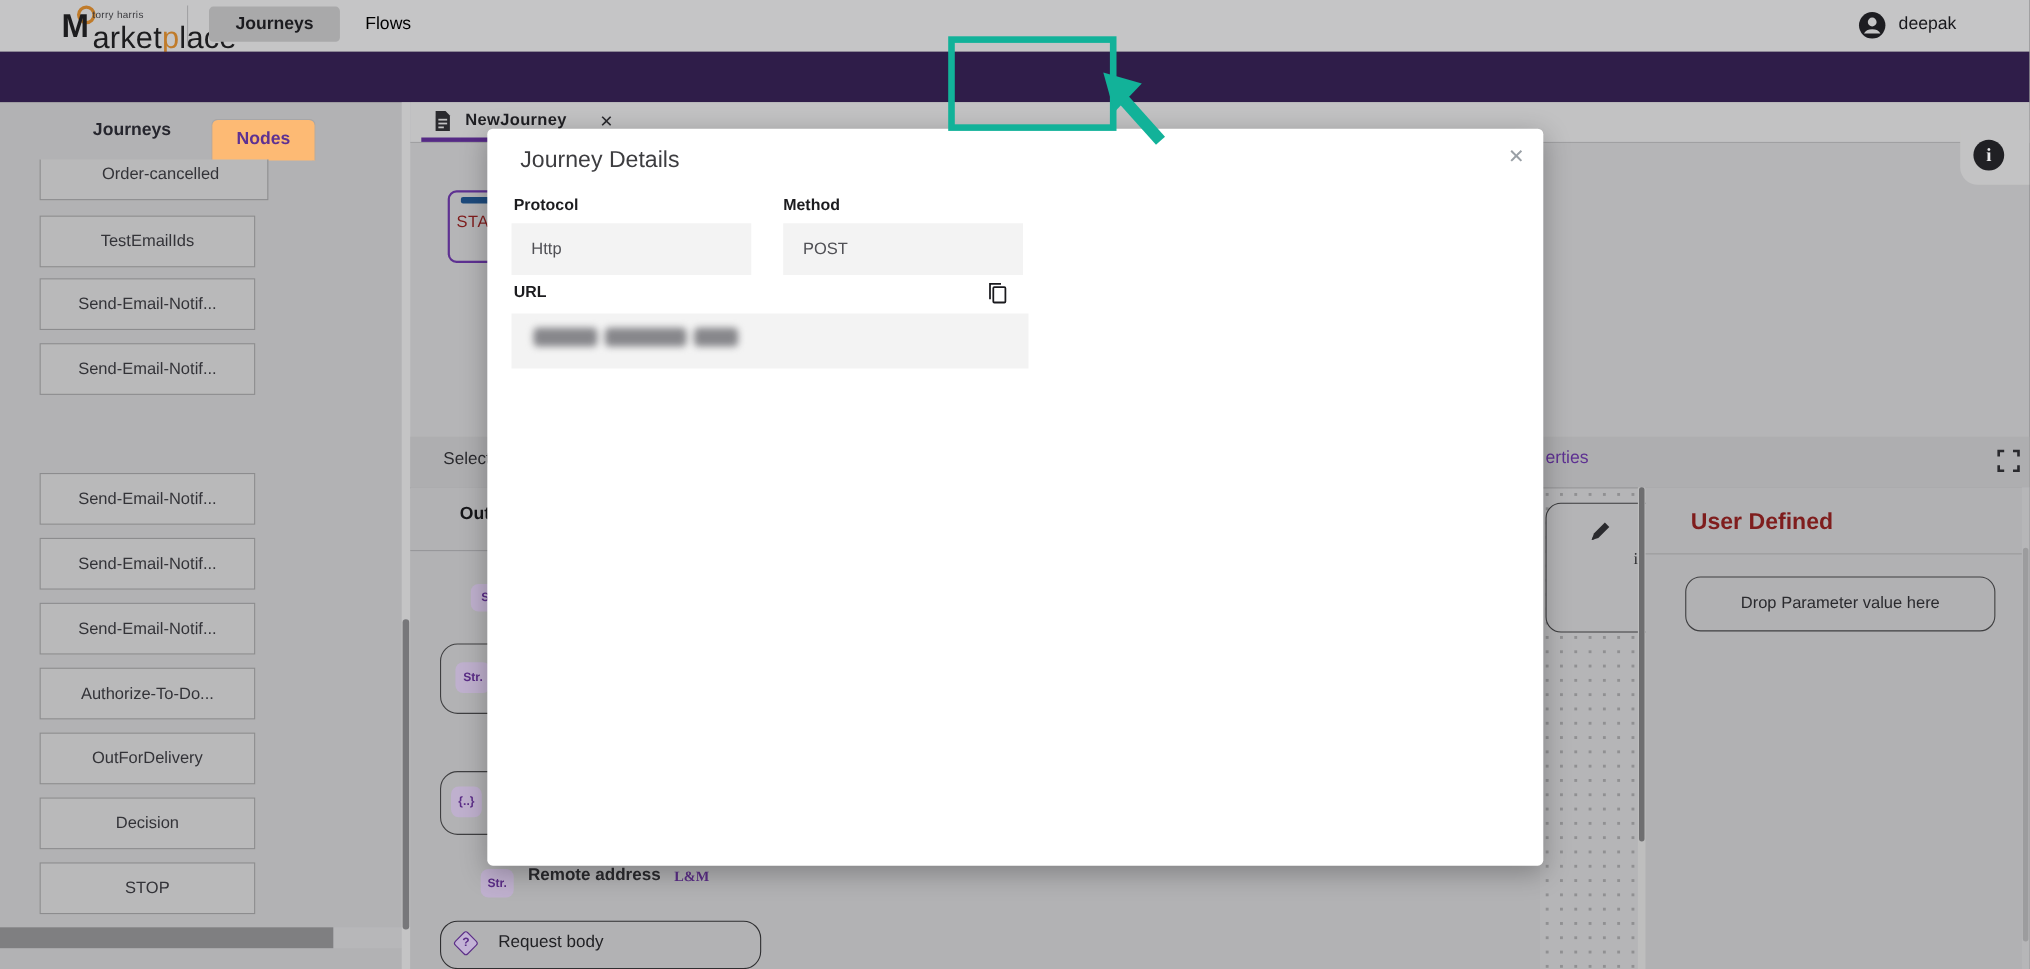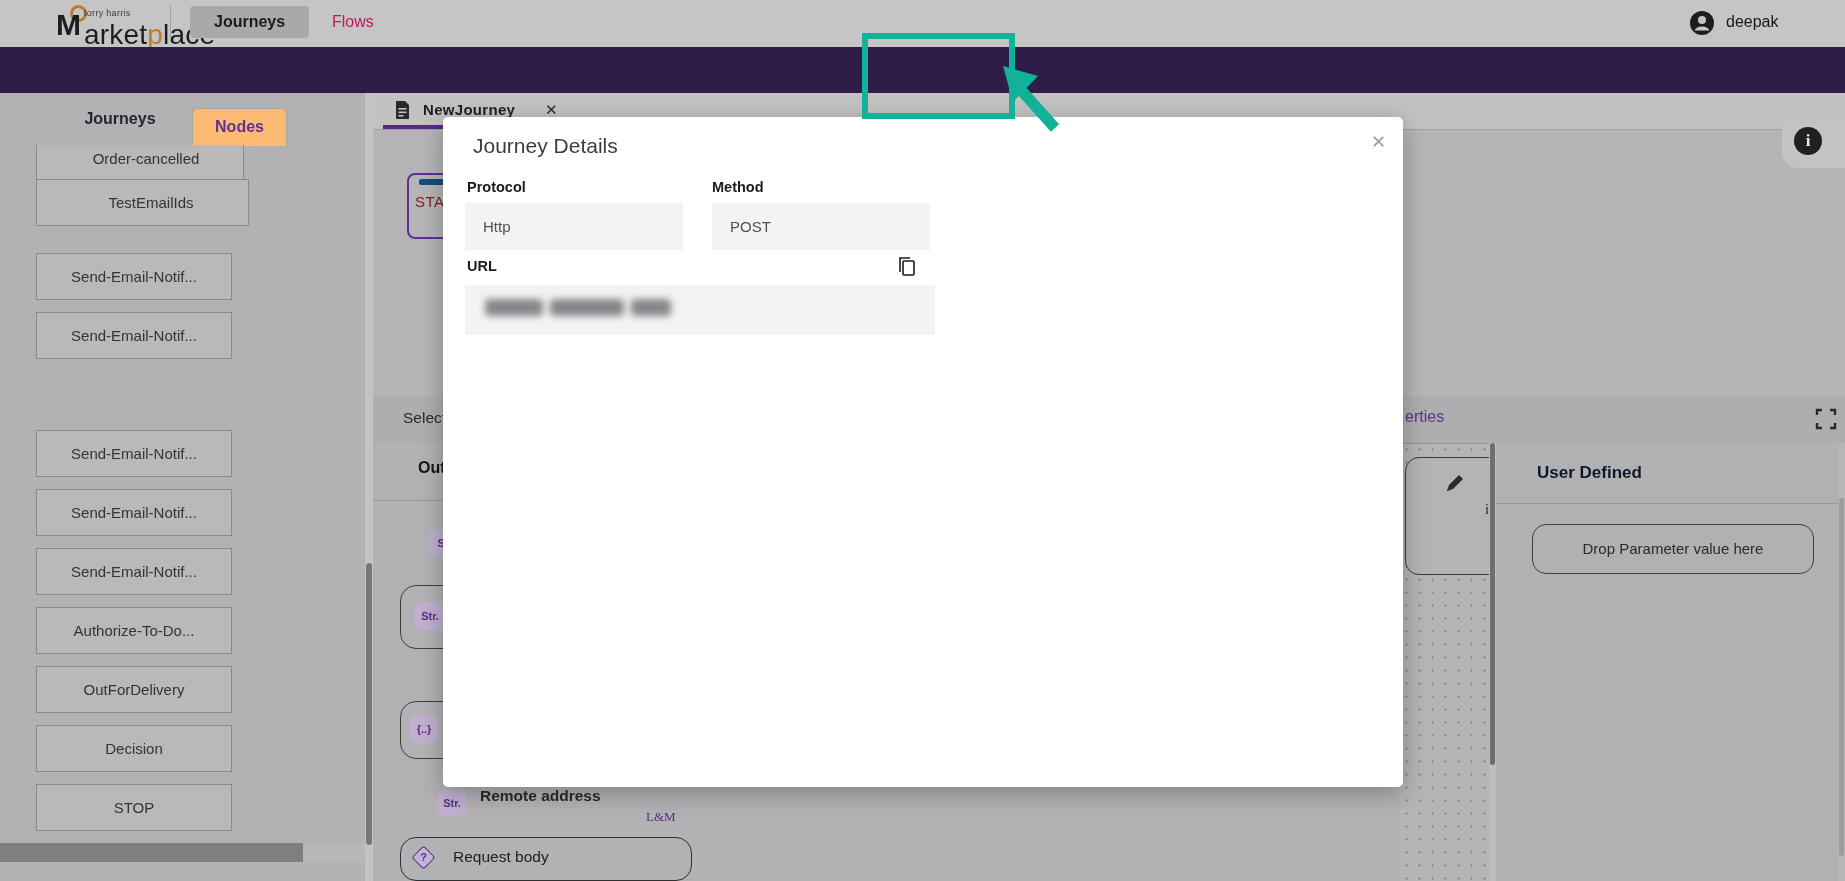--- a/index.html
+++ b/index.html
@@ -8,21 +8,21 @@
   .abs{position:absolute;}
   
   #topbar{left:0;top:0;width:1845px;height:47px;background:#c5c5c6;}
   .brand{left:30px;top:2px;width:140px;height:43px;}
   .brand-small{left:54px;top:6px;font-size:9px;color:#3a3a3e;letter-spacing:.3px;}
   .brand-m{left:26px;top:8px;font-size:30px;font-weight:bold;color:#1d1d1f;line-height:30px;}
   .brand-ring{left:40px;top:3px;width:11px;height:11px;border:3px solid #c07b2a;border-radius:50%;}
   .brand-rest{left:54px;top:17px;font-size:28px;color:#1d1d1f;letter-spacing:.2px;}
   .brand-rest .orange{color:#c07b2a;}
   .topdiv{left:170px;top:5px;width:1px;height:37px;background:#a2a2a4;}
-  .nav-tab{top:6px;height:32px;line-height:32px;padding:0 24px;font-size:16px;color:#be185d;border-radius:4px;}
+  .nav-tab{top:6px;height:32px;line-height:32px;padding:0 24px;font-size:16px;color:#000000;border-radius:4px;}
   .nav-tab.active{background:#a9a9aa;font-weight:bold;color:#1b1b1f;}
   .user-name{left:1726px;top:13px;font-size:16px;color:#18181c;}
   
   #toolbar{left:0;top:47px;width:1845px;height:46px;background:#2f1d49;}
   .tb-ic{top:57px;width:26px;height:26px;color:#c7c4cc;font-size:21px;line-height:26px;text-align:center;}
   .tb-ic svg{display:block;margin:3px auto 0;}
   .pill-deployed{left:727px;top:55px;width:133px;height:28px;background:#1c4a7c;border-radius:14px;
     color:#d9d9dd;font-size:15px;font-weight:bold;text-align:center;line-height:28px;}
   .pill-deployed .chk{margin-right:8px;font-weight:normal;}
   .pill-undeploy{left:876px;top:57px;width:112px;height:27px;background:#c8c8c9;border-radius:14px;
@@ -64,34 +64,34 @@
   .sel-label{left:30px;top:12px;font-size:15.5px;color:#2a2a2e;}
   .props-label{left:1032px;top:11px;font-size:16px;color:#5e3192;}
   .expand-ic{left:1442px;top:11px;width:22px;height:22px;}
   #left-panel{left:373px;top:443px;width:1027px;height:438px;background:#b2b2b4;}
   .output-row{left:0;top:0;width:1027px;height:57px;border-bottom:1px solid #97979a;}
   .output-label{left:45px;top:16px;font-size:16px;font-weight:bold;color:#161619;}
   .chip{position:absolute;background:#bfb0ce;color:#5b2d87;font-weight:bold;font-size:11px;
     border-radius:7px;text-align:center;}
   .pbox{position:absolute;border:1.5px solid #3f3f41;border-radius:16px;}
   .ra-label{left:107px;top:344px;font-size:15.5px;color:#2a2a2e;font-weight:bold;}
-  .ra-badge{left:240px;top:366px;font-family:"Liberation Serif",serif;font-weight:normal;font-size:13px;color:#5b2d87;margin-left:33px;}
+  .ra-badge{left:240px;top:346px;font-family:"Liberation Serif",serif;font-weight:bold;font-size:13px;color:#5b2d87;}
   .req-box{left:27px;top:394px;width:290px;height:42px;border:1.5px solid #2f2f31;border-radius:16px;}
   .diamond{left:14px;top:11px;width:15px;height:15px;background:#c3b3d6;border:1.5px solid #5b2d87;
     transform:rotate(45deg);border-radius:3px;}
   .diamond span{display:block;transform:rotate(-45deg);font-size:11px;font-weight:bold;color:#5b2d87;
     text-align:center;line-height:15px;}
   .req-label{left:52px;top:10px;font-size:15.5px;color:#212124;}
   .dots-strip{left:1400px;top:443px;width:89px;height:438px;}
   .node-card{left:5px;top:14px;width:110px;height:116px;border:1.5px solid #3a3a3c;border-radius:14px;background:#b4b4b6;}
   .i-mark{left:85px;top:58px;font-family:"Liberation Serif",serif;font-size:15px;color:#2a2a2e;}
   .mid-vscroll{left:1489px;top:443px;width:7px;height:438px;background:#bebebe;}
   .mid-vthumb{left:1px;top:0;width:5px;height:322px;background:#6e6e70;border-radius:3px;}
   #right-panel{left:1496px;top:443px;width:349px;height:438px;background:#b1b1b3;}
-  .ud-title{left:41px;top:20px;font-size:17px;font-weight:bold;color:#0f172a;}
+  .ud-title{left:41px;top:20px;font-size:21px;font-weight:bold;color:#7f1d1d;}
   .ud-div{left:0;top:60px;width:349px;height:1px;background:#9a9a9c;}
   .drop-btn{left:36px;top:81px;width:280px;height:48px;border:1.5px solid #3f3f41;border-radius:14px;
     text-align:center;line-height:48px;font-size:15px;color:#2a2a2e;}
   .right-scroll{left:1838px;top:443px;width:7px;height:438px;background:#b6b6b8;}
   .right-thumb{left:1px;top:55px;width:5px;height:358px;background:#9c9c9e;border-radius:3px;}
   
   #modal{left:443px;top:117px;width:960px;height:670px;background:#ffffff;border-radius:5px;
     box-shadow:0 6px 24px rgba(0,0,0,.28);z-index:50;}
   .m-title{left:30px;top:17px;font-size:21px;color:#3d3d40;}
   .m-close{left:928px;top:14px;font-size:18px;color:#9aa0a6;}
@@ -160,21 +160,21 @@
     <div>23-03-2024 12:41:55</div>
   </div>
 </div>
 
 <div id="sidebar" class="abs">
   <div class="abs sb-tab-j">Journeys</div>
   <div class="abs sb-tab-n">Nodes</div>
   <div class="abs sb-list">
 
   <div class="sb-item" style="top: -10px; padding-left: 12px;">Order-cancelled</div>
-      <div class="sb-item" style="top: 34px; padding-left: 17px;">TestEmailIds</div>
+      <div class="sb-item" style="top: 51px;">TestEmailIds</div>
       <div class="sb-item" style="top: 108px;">Send-Email-Notif...</div>
       <div class="sb-item" style="top: 167px;">Send-Email-Notif...</div>
       <div class="sb-item" style="top: 285px;">Send-Email-Notif...</div>
       <div class="sb-item" style="top: 344px;">Send-Email-Notif...</div>
       <div class="sb-item" style="top: 403px;">Send-Email-Notif...</div>
       <div class="sb-item" style="top: 521px;">OutForDelivery</div>
       <div class="sb-item" style="top: 462px;">Authorize-To-Do...</div>
       <div class="sb-item" style="top: 580px;">Decision</div>
       <div class="sb-item" style="top: 639px;">STOP</div>
     </div>

